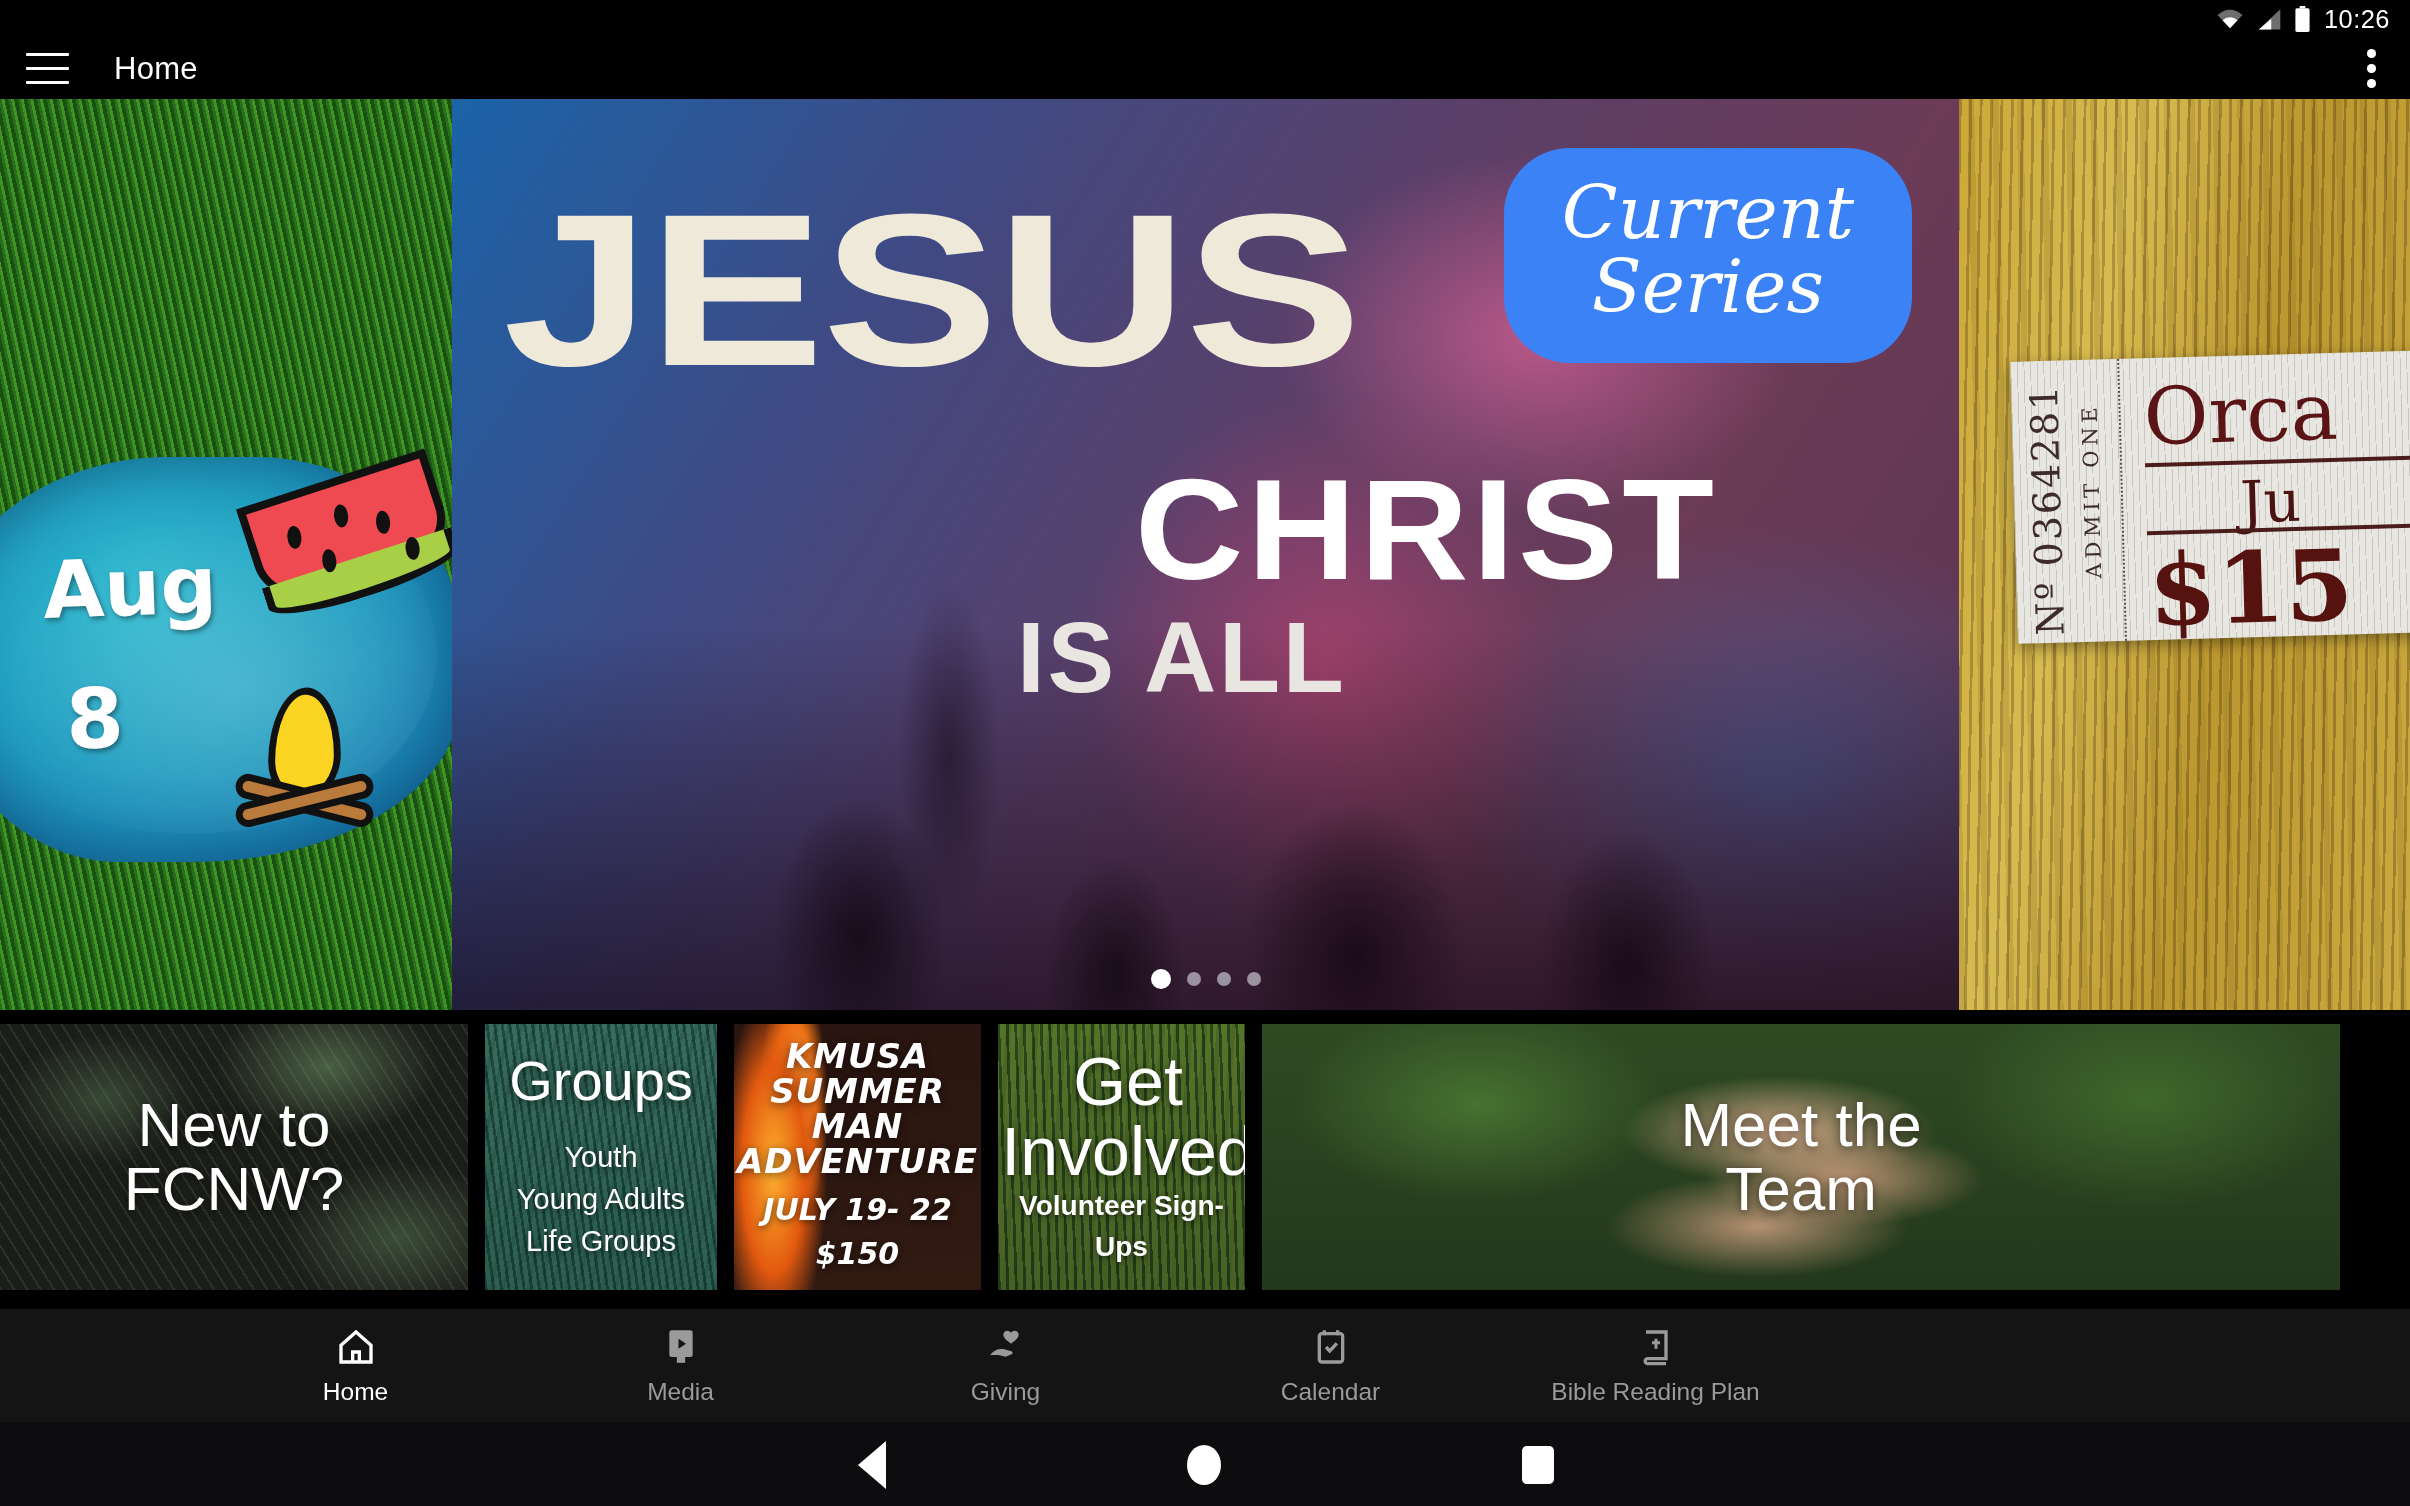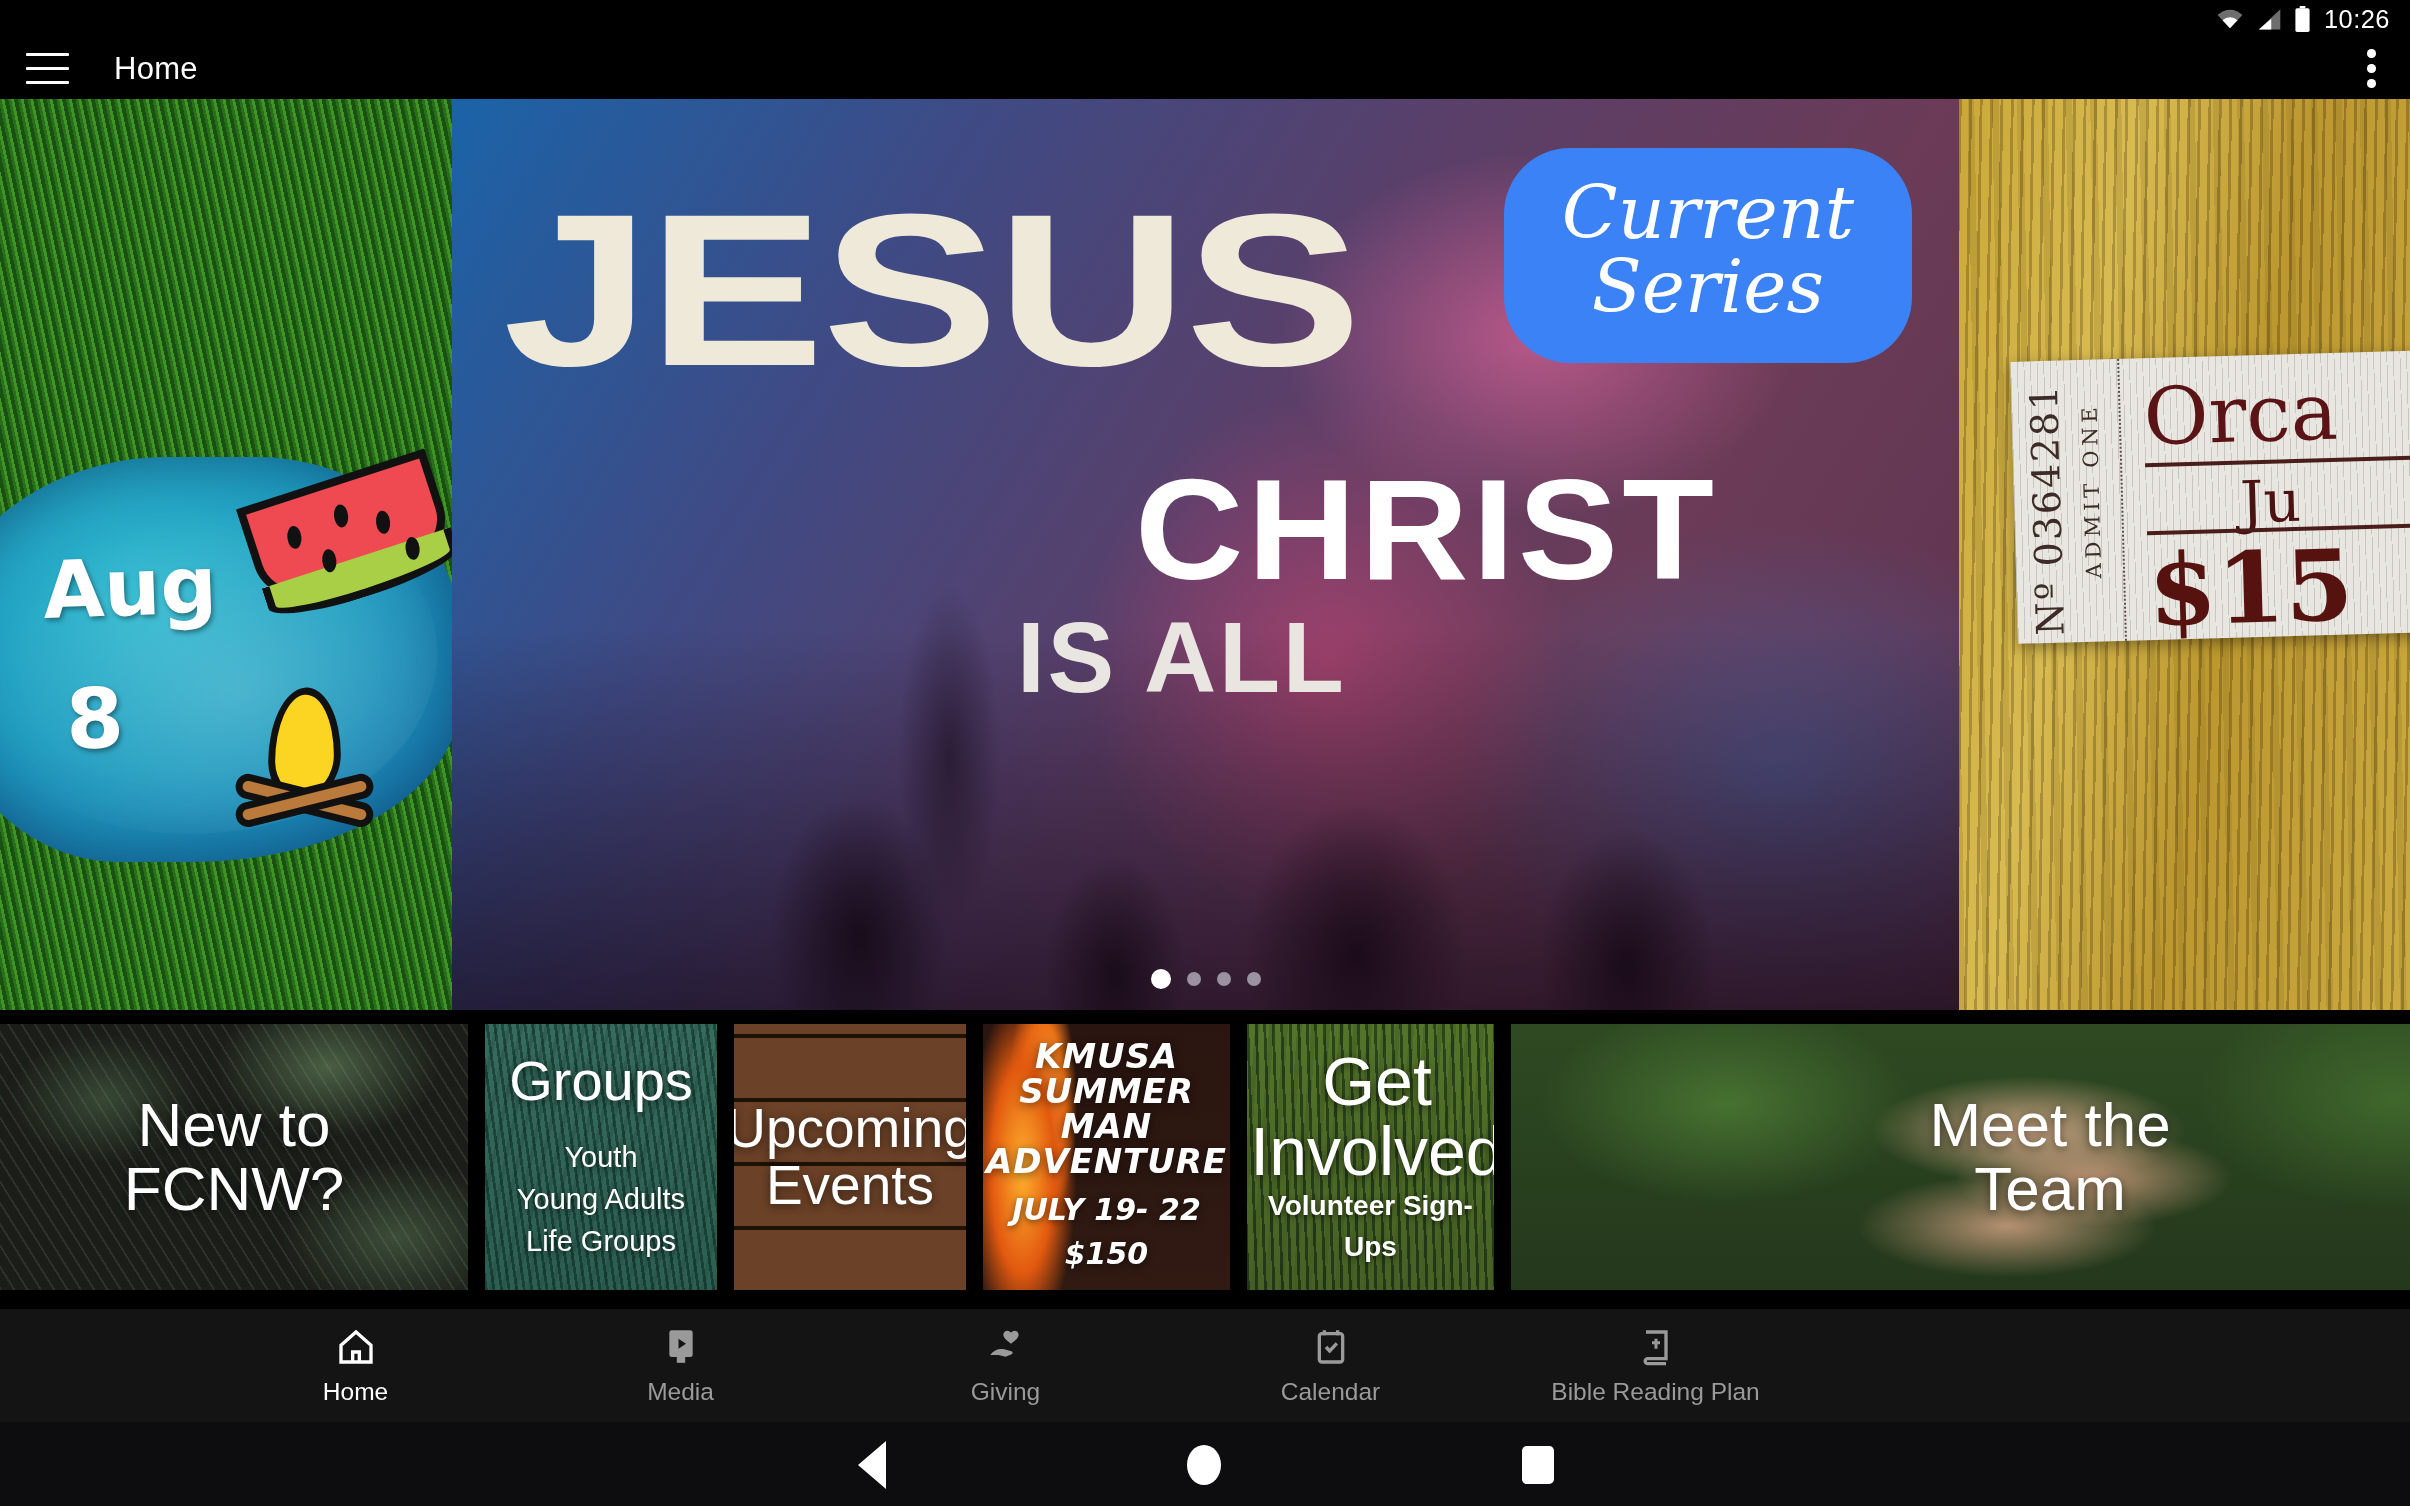--- a/index.html
+++ b/index.html
@@ -311,25 +311,20 @@
     </div>
 
     <div class="card c-groups">
       <div class="cbg"></div>
       <div class="t1">Groups</div>
       <div class="t2" style="white-space:pre-line">Youth
 Young Adults
 Life Groups</div>
     </div>
 
-    <div class="card c-events">
-      <div class="cbg"></div>
-      <div class="t1" style="white-space:pre-line">Upcoming
-Events</div>
-    </div>
 
     <div class="card c-kmusa">
       <div class="cbg"></div>
       <div class="t1" style="white-space:pre-line">KMUSA SUMMER
 MAN ADVENTURE</div>
       <div class="t2" style="white-space:pre-line">JULY 19- 22
 $150</div>
     </div>
 
     <div class="card c-involved">

